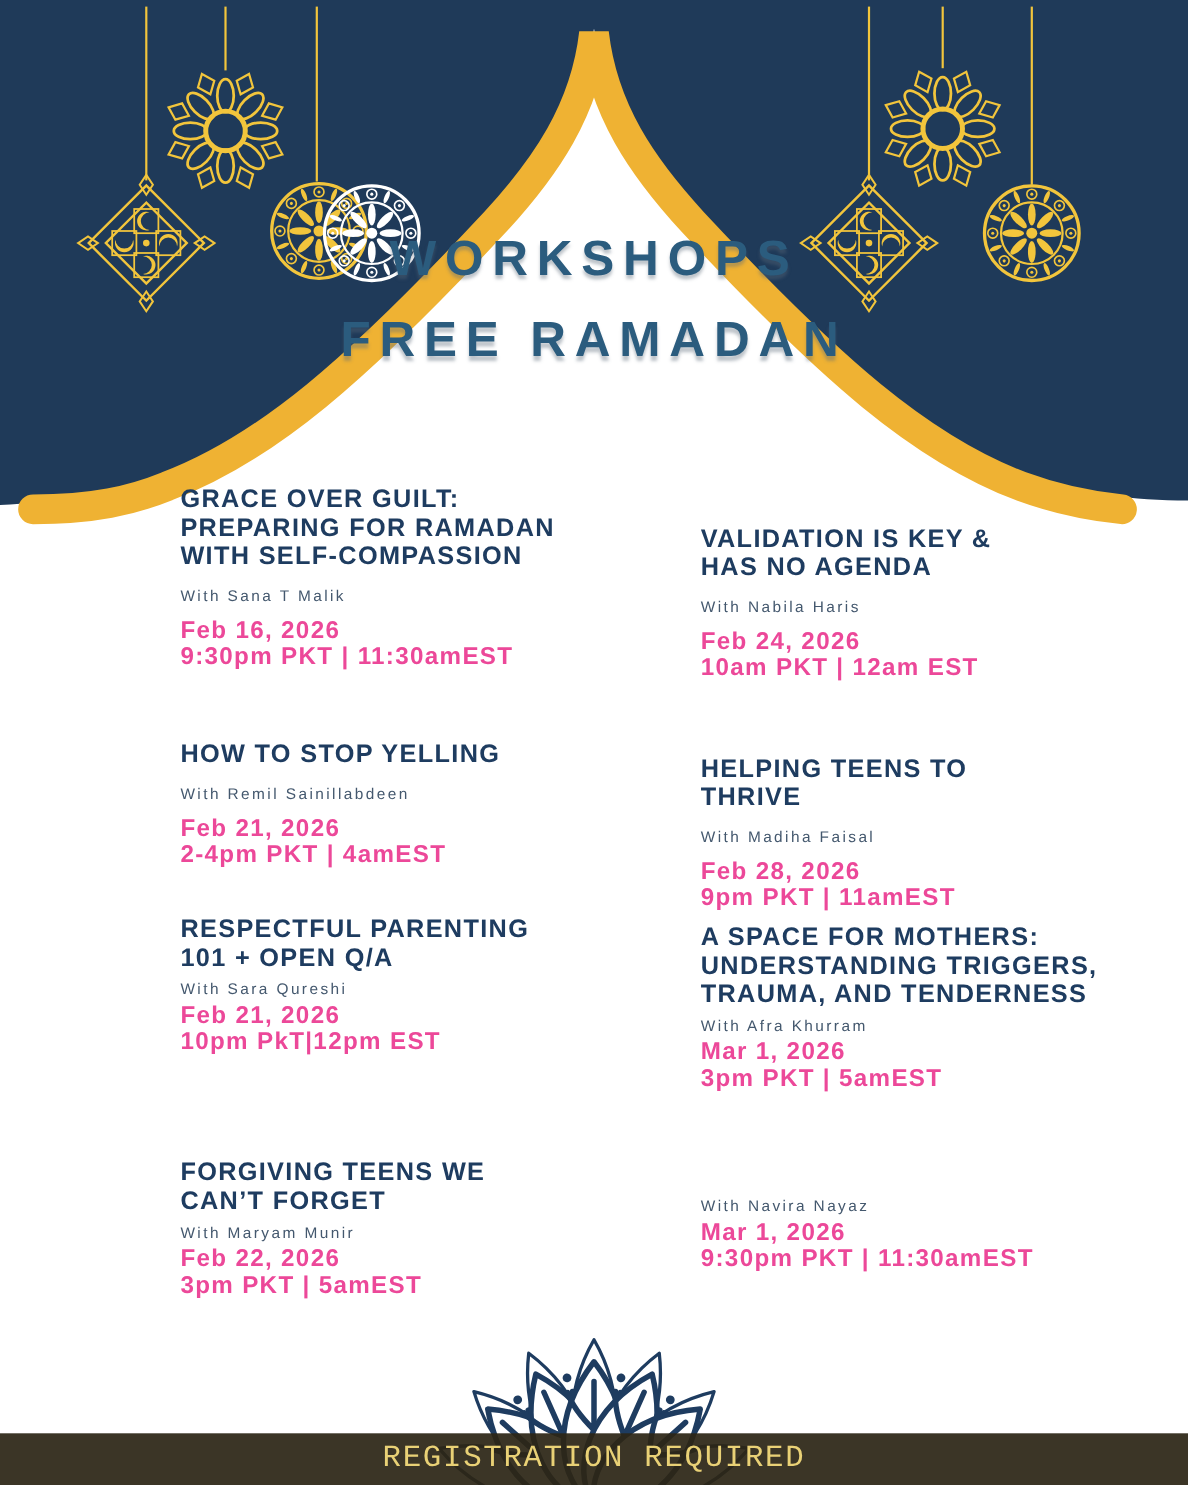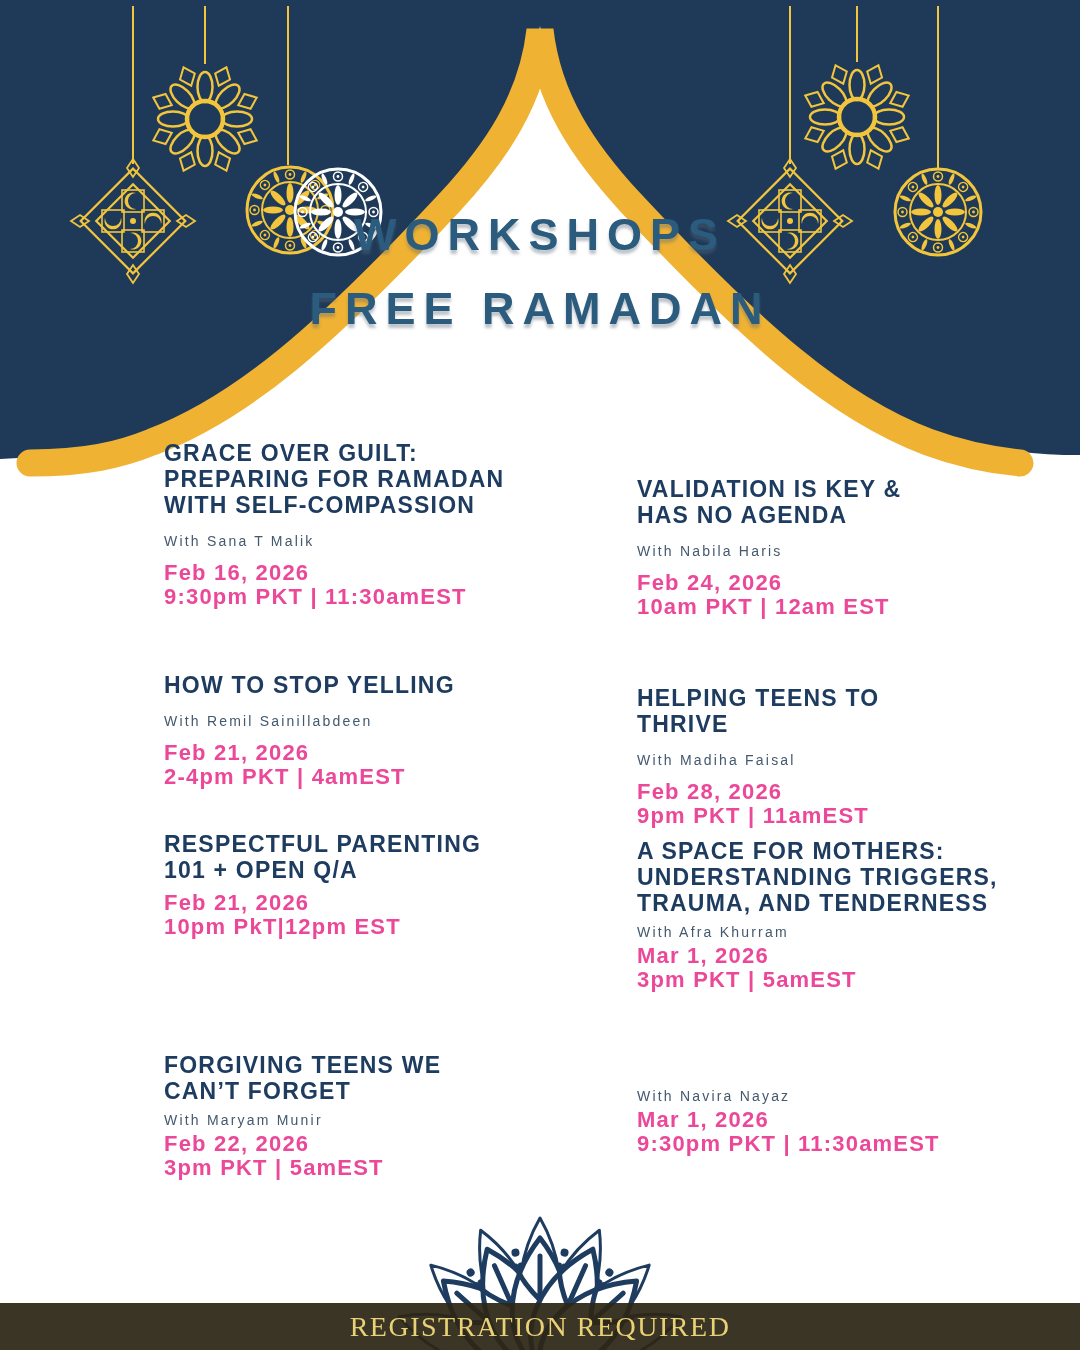--- a/index.html
+++ b/index.html
@@ -32,21 +32,21 @@
   }
   .tight .w-title{margin-bottom:8px;}
   .tight .w-presenter{margin-bottom:4px;}
   .flower{position:absolute;left:370px;top:1150px;z-index:1;}
   .banner{
     position:absolute;left:0;top:1303px;width:100%;height:47px;z-index:4;
     background:rgba(44,38,21,0.93);
     display:flex;align-items:center;justify-content:center;
   }
   .banner-text{
-    font-family:Liberation Serif, serif;font-size:28px;color:#E9D176;letter-spacing:1.5px;
+    font-family:Liberation Mono, monospace;font-size:28px;color:#E9D176;letter-spacing:1.5px;
   }
 </style>
 </head>
 <body>
 
 <div class="poster">
 
   <svg class="hdr" width="1080" height="500" viewBox="0 0 1080 500">
     <defs>
 
@@ -148,20 +148,21 @@
   </div>
   <div class="workshop col-left pos-l2">
     <h3 class="w-title">HOW TO STOP YELLING</h3>
     <div class="w-presenter">With Remil Sainillabdeen</div>
     <div class="w-datetime">Feb 21, 2026
 2-4pm PKT | 4amEST</div>
   </div>
   <div class="workshop col-left pos-l3 tight">
     <h3 class="w-title">RESPECTFUL PARENTING
 101 + OPEN Q/A</h3>
+    <div class="w-presenter">With Sara Qureshi</div>
     <div class="w-datetime">Feb 21, 2026
 10pm PkT|12pm EST</div>
   </div>
   <div class="workshop col-left pos-l4 tight">
     <h3 class="w-title">FORGIVING TEENS WE
 CAN’T FORGET</h3>
     <div class="w-presenter">With Maryam Munir</div>
     <div class="w-datetime">Feb 22, 2026
 3pm PKT | 5amEST</div>
   </div>

